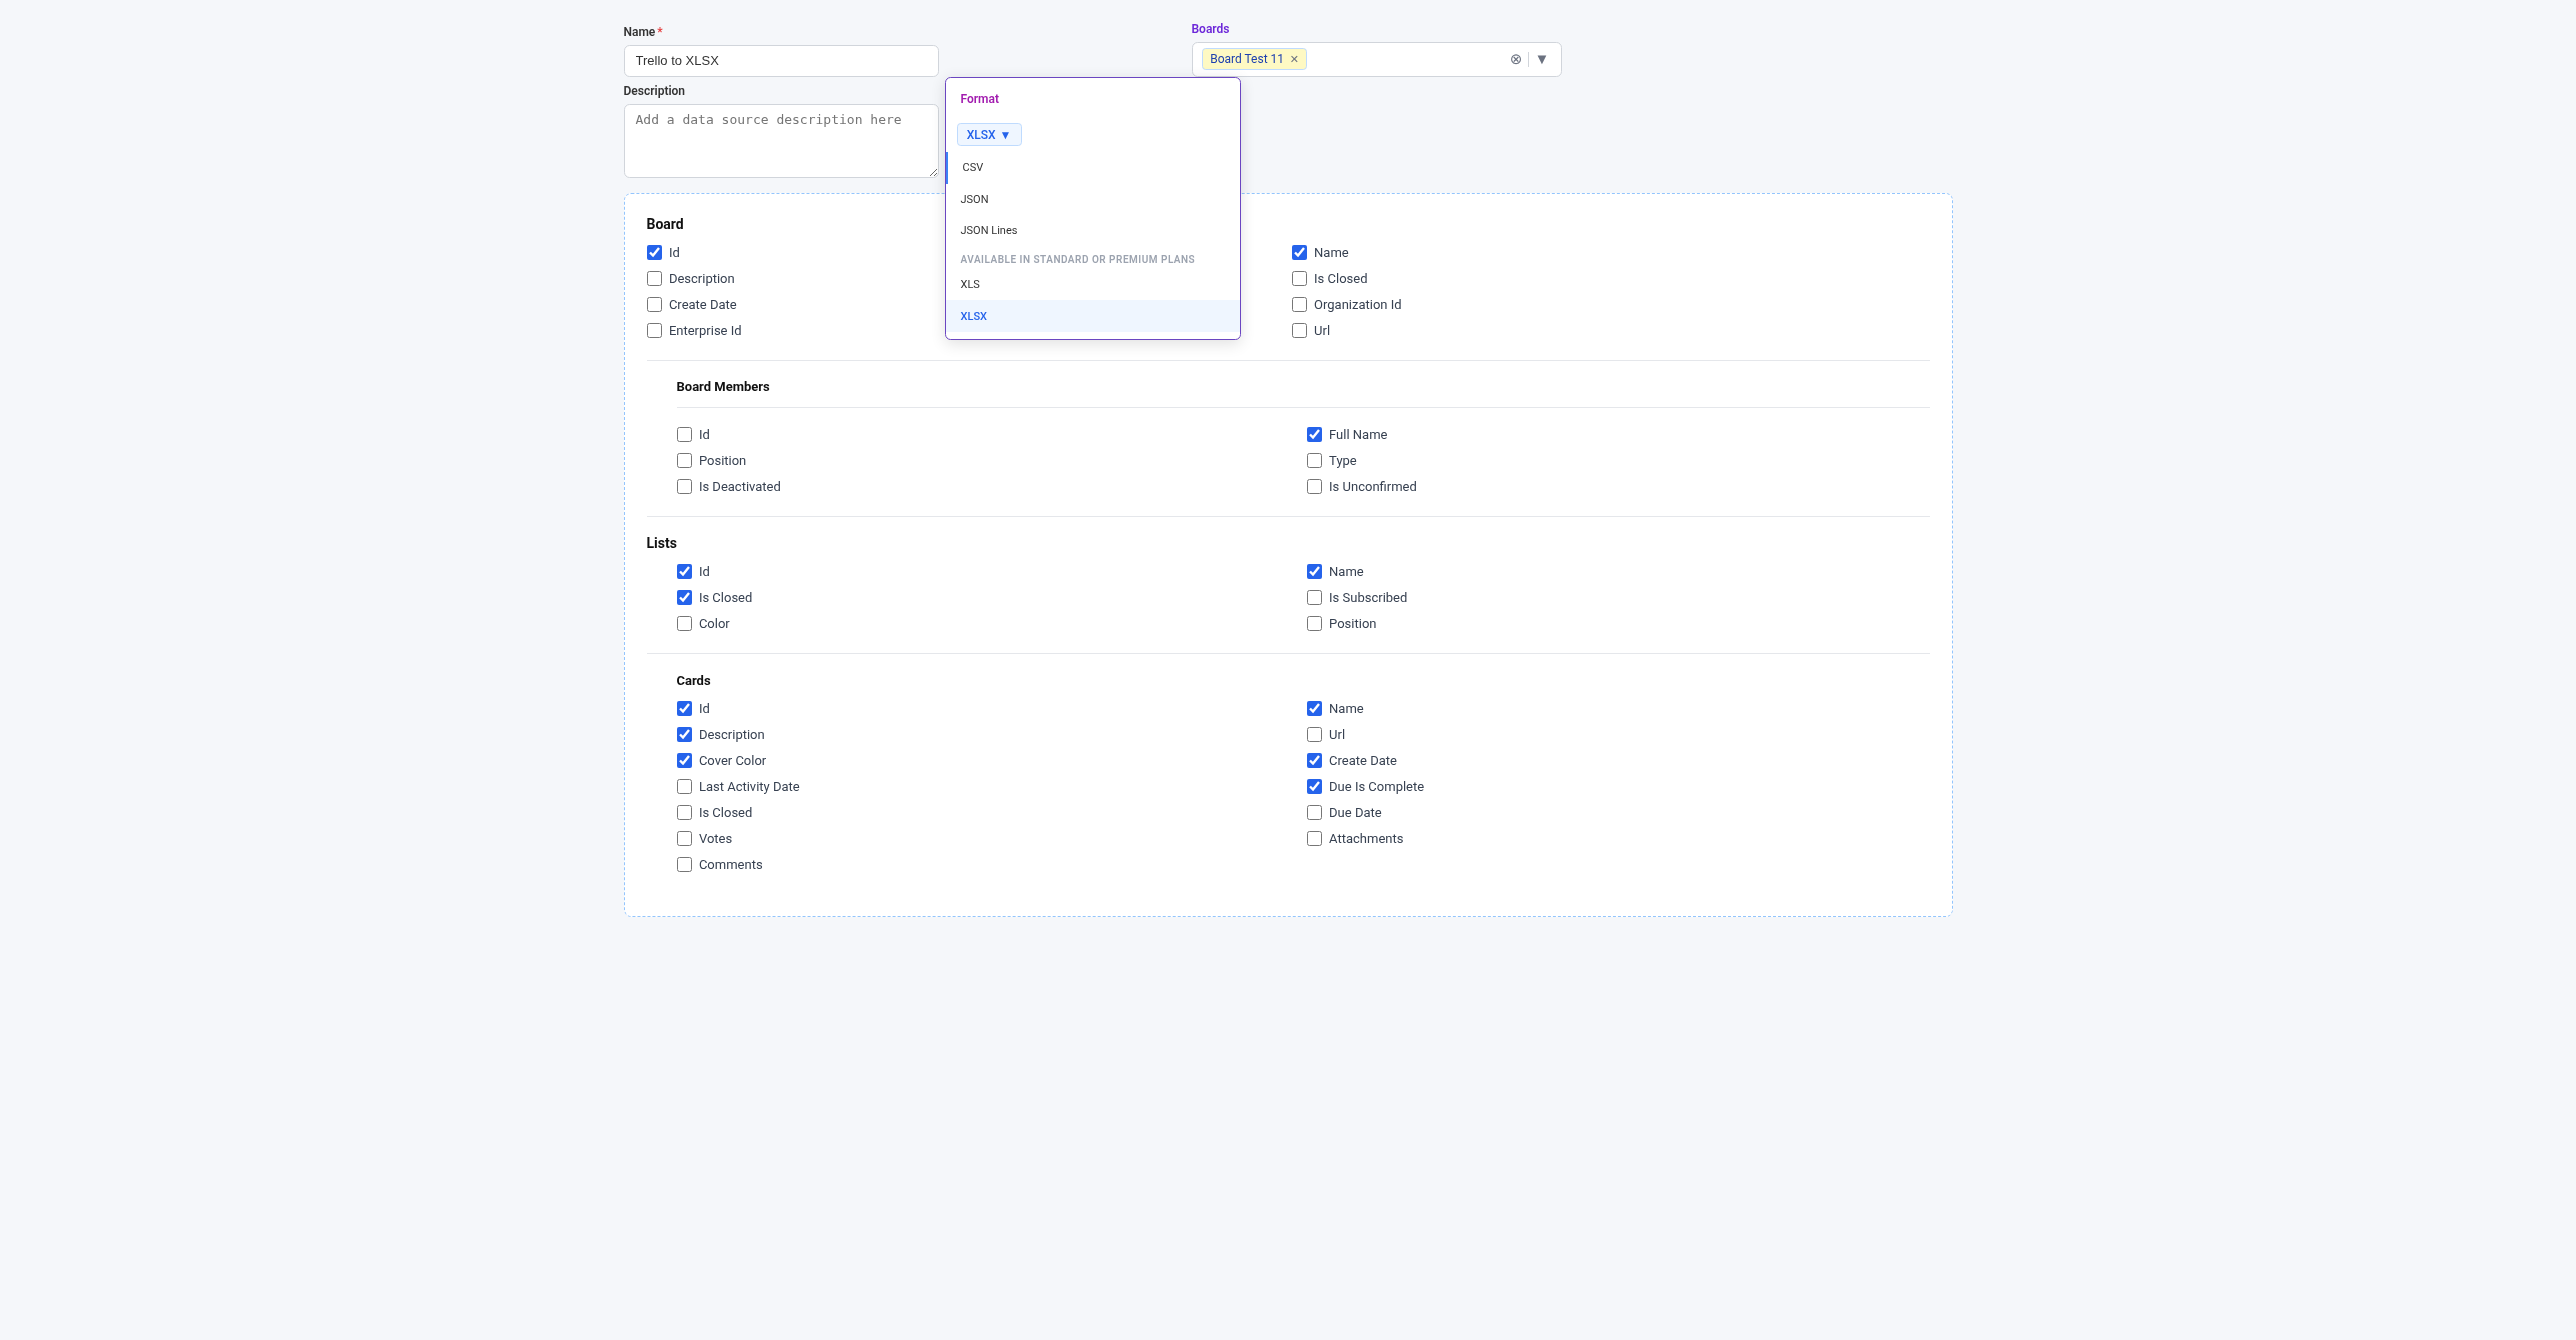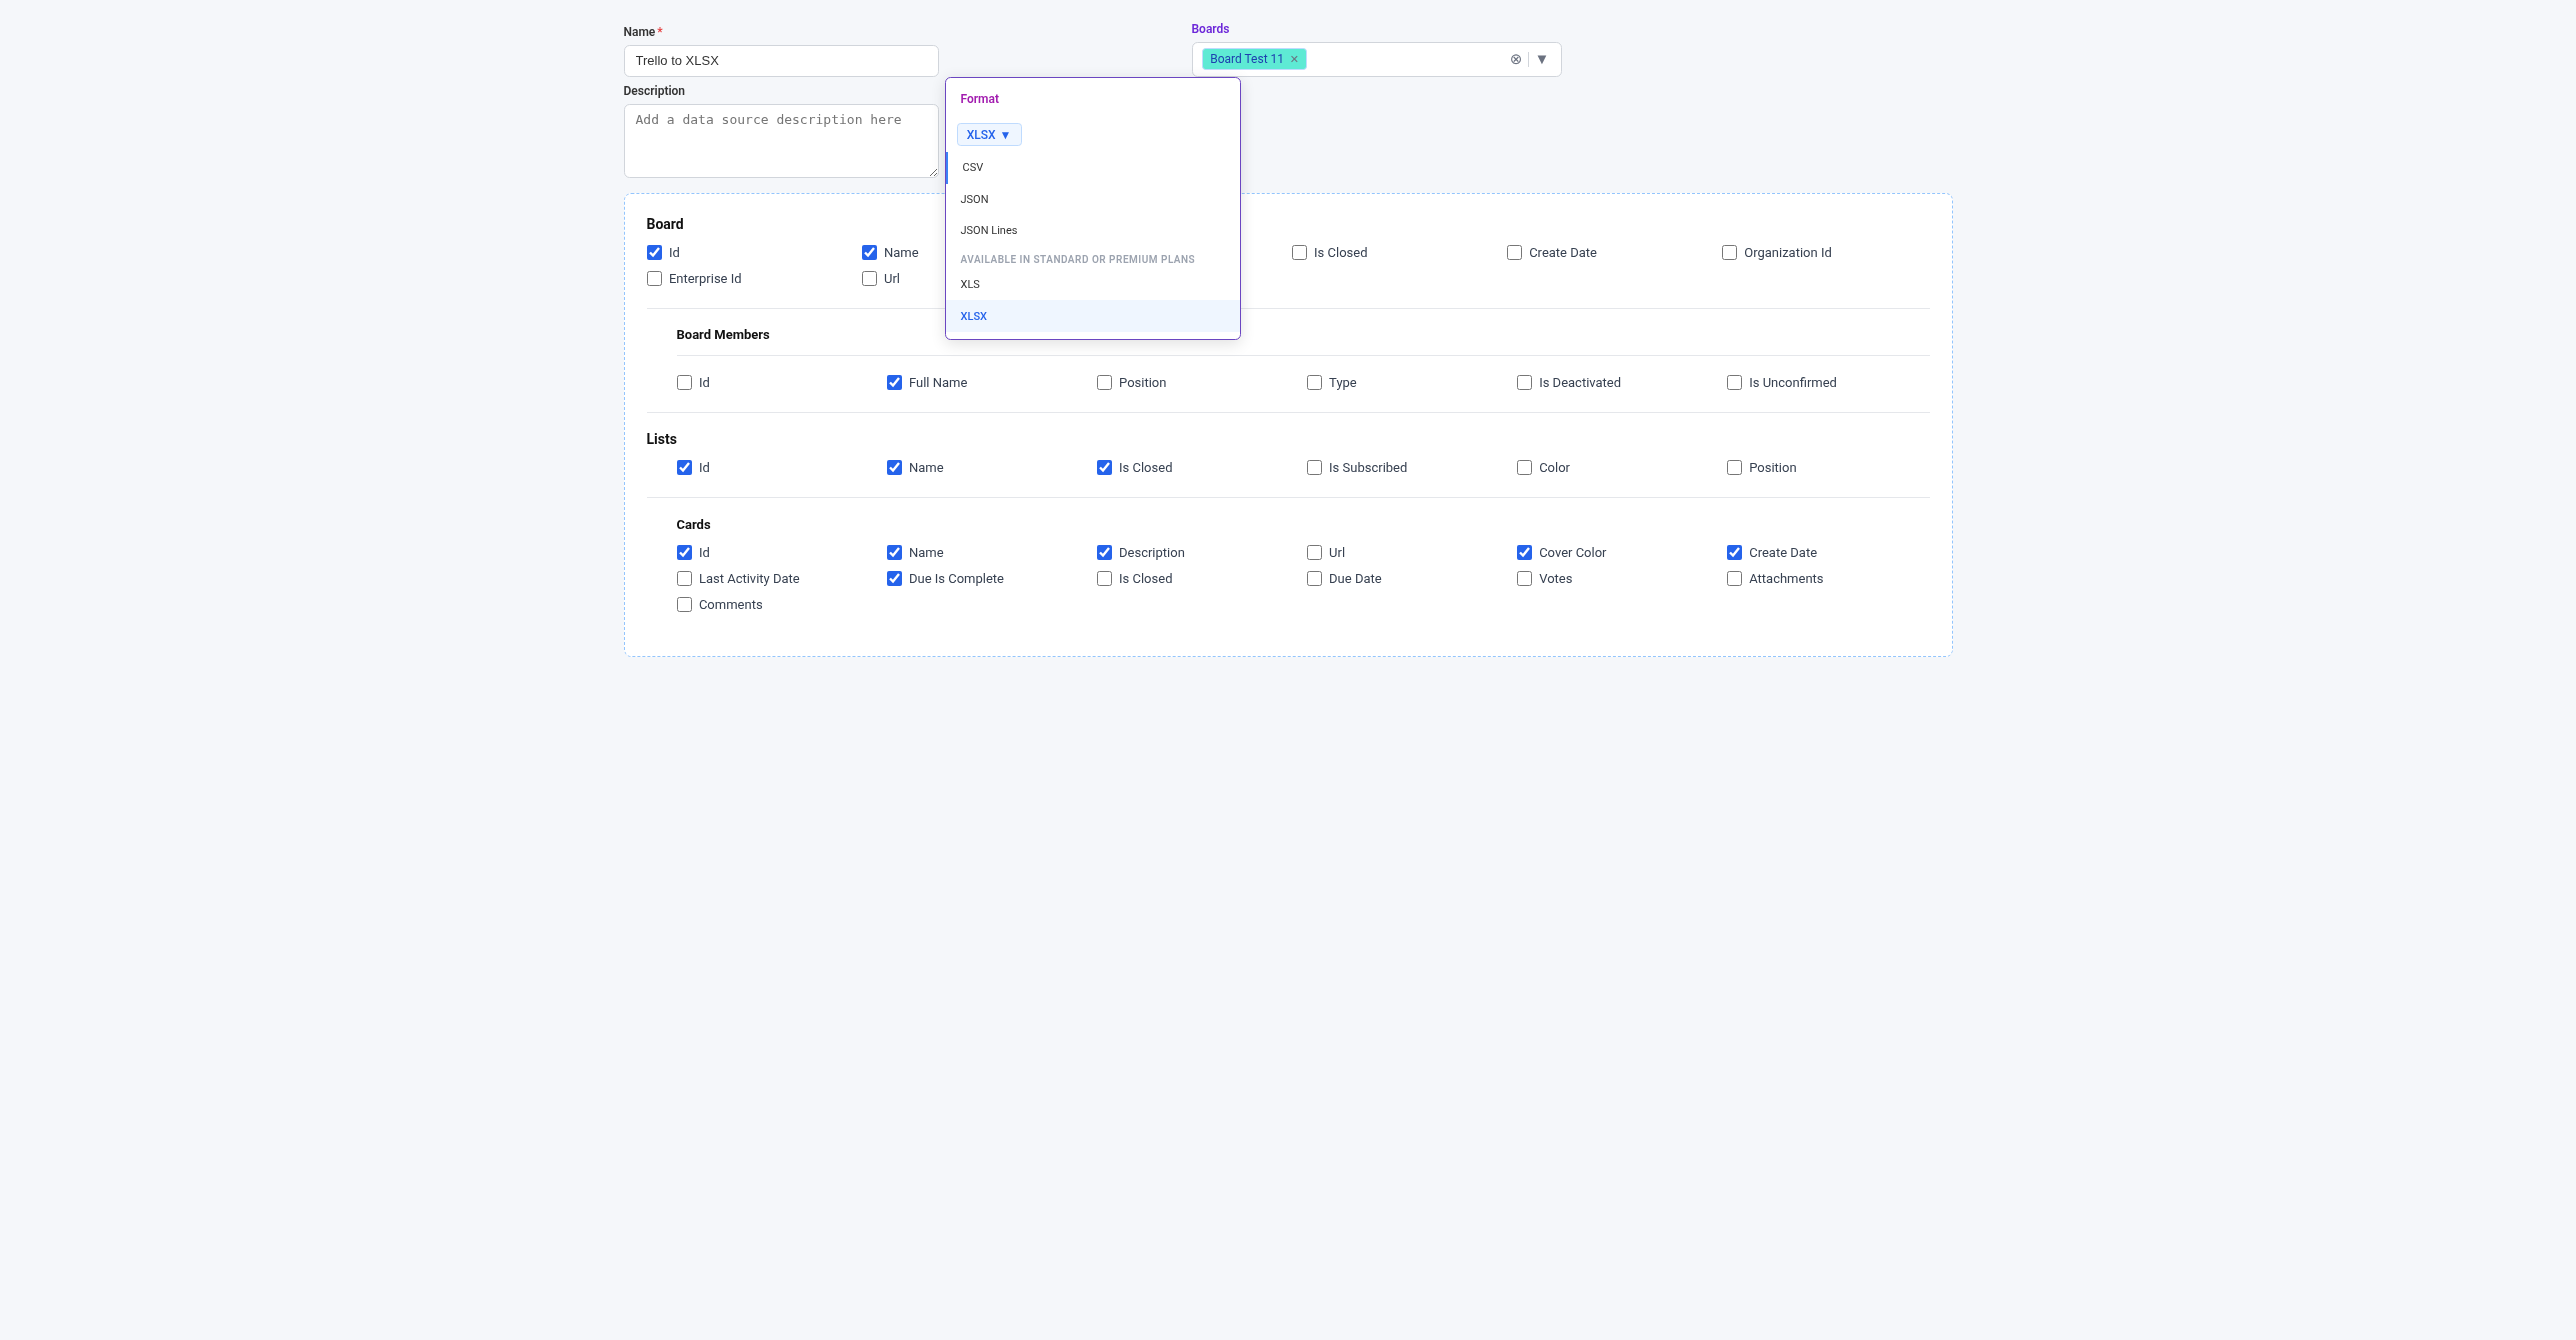--- a/index.html
+++ b/index.html
@@ -119,21 +119,21 @@
       border: 0.9px solid #d1d5db;
       border-radius: 5.6px;
       padding: 5.6px 9.3px;
       min-width: 370px;
       background: white;
     }
     .board-tag {
       display: flex;
       align-items: center;
       gap: 5.6px;
-      background: #5eead4;
+      background: #fef9c3;
       border: 0.9px solid #bfdbfe;
       border-radius: 3.7px;
       padding: 2.8px 7.4px;
       font-size: 12px;
       color: #1e40af;
       margin-right: 7.4px;
     }
     .board-tag .remove-icon {
       cursor: pointer;
       color: #6b7280;
@@ -168,21 +168,21 @@
       margin-bottom: 22px;
     }
     .section-title {
       font-size: 14px;
       font-weight: 700;
       color: #111;
       margin-bottom: 13px;
     }
     .checkbox-grid {
       display: grid;
-      grid-template-columns: repeat(6, 1fr);
+      grid-template-columns: repeat(2, 1fr);
       gap: 11px 7.4px;
     }
     .checkbox-item {
       display: flex;
       align-items: center;
       gap: 7.4px;
       font-size: 13px;
       color: #374151;
     }
     .checkbox-item input[type="checkbox"] {

